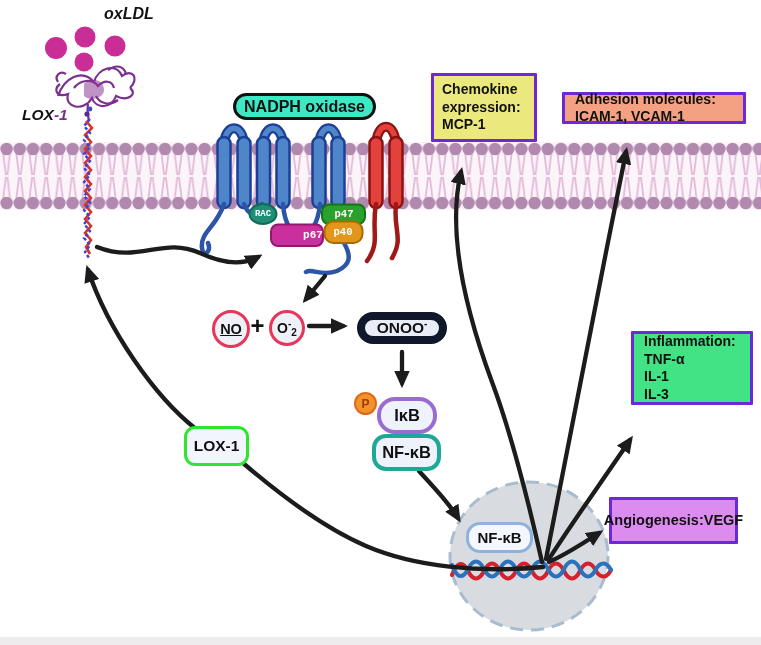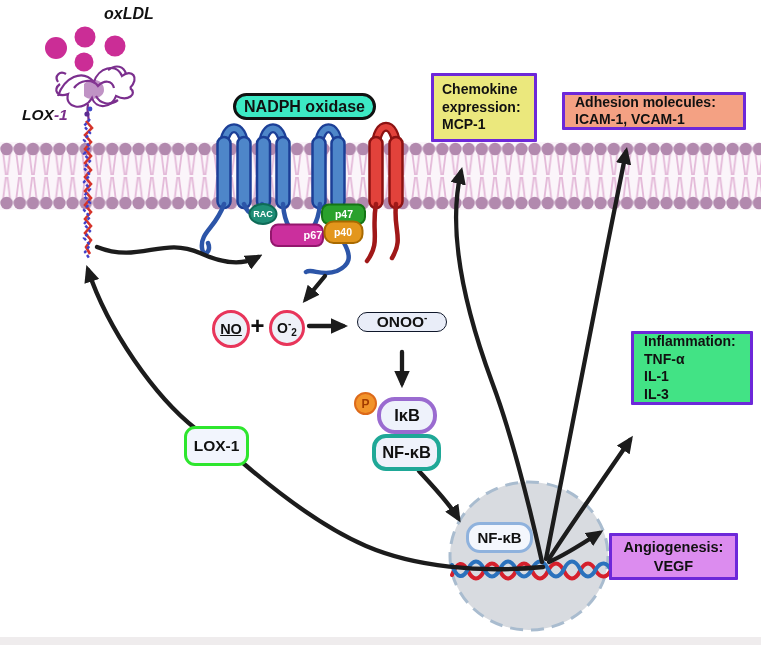--- a/index.html
+++ b/index.html
@@ -7,32 +7,32 @@
          font-family:"Liberation Sans","DejaVu Sans",sans-serif;}
   #stage svg{position:absolute;left:0;top:0;}
   .abs{position:absolute;box-sizing:border-box;}
   .box{position:absolute;box-sizing:border-box;border:3px solid #6d28d9;border-radius:1px;
        font-weight:bold;color:#111;line-height:1.25;}
   .pill{position:absolute;box-sizing:border-box;display:flex;align-items:center;justify-content:center;
         font-weight:bold;color:#111;background:#eef2fb;}
   .txt{position:absolute;font-weight:bold;color:#111;white-space:nowrap;font-style:italic;}
   .cc{display:flex;align-items:center;justify-content:center;text-align:left;}
   .lft{display:flex;flex-direction:column;justify-content:center;text-align:left;}
-  .subunit{position:absolute;transform:translate(-50%,-50%);color:#fff;font-weight:bold;white-space:nowrap;}
+  .subunit{position:absolute;transform:translate(-50%,-50%);color:#fff;font-weight:bold;white-space:nowrap;font-family:Liberation Mono, monospace;}
   .sp{font-size:10px;position:relative;top:-5px;font-weight:bold;}
   .sb{font-size:10px;position:relative;top:4px;font-weight:bold;}
   .onoosp{font-size:10px;position:relative;top:-5px;font-weight:bold;}
   
   #chemokine-box{left:431px;top:73px;width:106px;height:69px;background:#ebe87d;font-size:14px;padding:6px 8px;}
-  #adhesion-box{left:562px;top:92px;width:184px;height:38px;background:#f4a183;font-size:14px;padding:4px 10px;}
+  #adhesion-box{left:562px;top:92px;width:184px;height:32px;background:#f4a183;font-size:14px;padding:4px 10px;}
   #inflammation-box{left:631px;top:331px;width:122px;height:74px;background:#42e385;font-size:14px;padding:7px 10px;}
   #angiogenesis-box{left:609px;top:497px;width:129px;height:47px;background:#dc8cef;font-size:14.5px;}
   #nadph-pill{left:233px;top:93px;width:143px;height:27px;background:#3ce9c4;border:3px solid #111;
               border-radius:15px;font-size:16px;}
-  #onoo-pill{left:357px;top:312px;width:90px;height:20px;border:1px solid #0f172a;background:#e9edf8;
+  #onoo-pill{left:357px;top:312px;width:90px;height:32px;border:8px solid #0f172a;background:#e9edf8;
              border-radius:19px;font-size:15.5px;}
   #ikb-pill{left:377px;top:397px;width:60px;height:37px;border:4px solid #9a6bd0;border-radius:18px;font-size:16.5px;}
   #nfkb-pill{left:372px;top:434px;width:69px;height:37px;border:4px solid #1fa897;border-radius:14px;font-size:16.5px;}
   #nfkb-nucleus-pill{left:466px;top:522px;width:67px;height:31px;border:3.5px solid #8fb2dd;
                      background:#f4f7fd;border-radius:14px;font-size:15px;}
   #lox1-box{left:184px;top:426px;width:65px;height:40px;border:3.5px solid #2ee62e;background:#f2f5fd;
             border-radius:11px;font-size:15.5px;}
   #no-circle{left:212px;top:310px;width:38px;height:38px;border:3px solid #e8355a;border-radius:50%;
              background:#eef1f8;font-size:14.5px;text-decoration:underline;}
   #o2-circle{left:269px;top:310px;width:36px;height:36px;border:3px solid #e8355a;border-radius:50%;
@@ -200,19 +200,19 @@
     <div>ICAM-1, VCAM-1</div>
   </div>
 
   <div class="box lft" id="inflammation-box">
     <div>Inflammation:</div>
     <div>TNF-α</div>
     <div>IL-1</div>
     <div>IL-3</div>
   </div>
 
-  <div class="box cc" id="angiogenesis-box" style="flex-direction:column;margin-top:36px;">
+  <div class="box cc" id="angiogenesis-box" style="flex-direction:row;">
     <div>Angiogenesis:</div>
     <div>VEGF</div>
   </div>
 
   <div class="abs" id="bottom-strip"></div>
 </div>
 
 </body></html>

